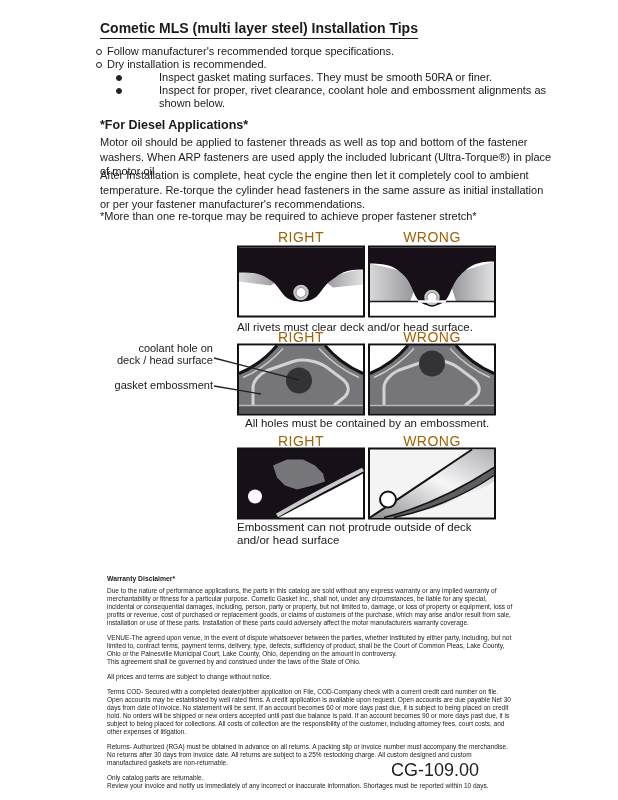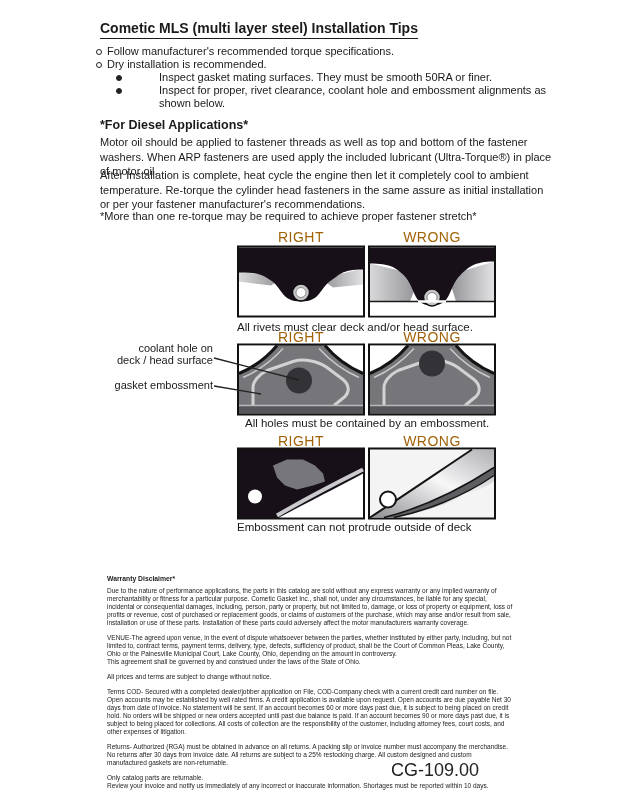--- a/index.html
+++ b/index.html
@@ -170,20 +170,21 @@
   <path d="M2,70 C36,48 68,26 104,2 L126,2 L126,34 C92,54 52,66 24,70 Z" fill="url(#band3)"></path>
   <path d="M2,70 C36,48 68,26 104,2" stroke="#141414" stroke-width="2" fill="none"></path>
   <path d="M16,70 C56,60 92,42 126,20 L126,28 C94,50 56,64 26,70 Z" fill="#5e5e62"></path>
   <path d="M16,70 C56,60 92,42 126,20" stroke="#141414" stroke-width="1.5" fill="none"></path>
   <path d="M26,70 C56,64 94,50 126,28" stroke="#141414" stroke-width="1.5" fill="none"></path>
   <circle cx="20" cy="52" r="8" fill="#ffffff" stroke="#141414" stroke-width="2"></circle>
 </svg>
 
 <div class="abs cap" style="left:237px;top:521px;">
   <div>Embossment can not protrude outside of deck</div>
+  <div>and/or head surface</div>
 </div>
 
 <div class="abs disc">
   <div class="dh">Warranty Disclaimer*</div>
   <p class="dp">Due to the nature of performance applications, the parts in this catalog are sold without any express warranty or any implied warranty of merchantability or fitness for a particular purpose.  Cometic Gasket Inc., shall not, under any circumstances, be liable for any special, incidental or consequential damages, including, person, party or property, but not limited to, damage, or loss of property or equipment, loss of profits or revenue, cost of purchased or replacement goods, or claims of customers of the purchase, which may arise and/or result from sale, installation or use of these parts.  Installation of these parts could adversely affect the motor manufacturers warranty coverage.</p>
   <p class="dp gap">VENUE-The agreed upon venue, in the event of dispute whatsoever between the parties, whether instituted by either party, including, but not limited to, contract terms, payment terms, delivery, type, defects, sufficiency of product, shall be the Court of Common Pleas, Lake County, Ohio or the Painesville Municipal Court, Lake County, Ohio, depending on the amount in controversy.</p>
   <p class="dp">This agreement shall be governed by and construed under the laws of the State of Ohio.</p>
   <p class="dp gap">All prices and terms are subject to change without notice.</p>
   <p class="dp gap">Terms COD- Secured with a completed dealer/jobber application on File, COD-Company check with a current credit card number on file.  Open accounts may be established by well rated firms.  A credit application is available upon request.  Open accounts are due payable Net 30 days from date of invoice.  No statement will be sent.  If an account becomes 60 or more days past due, it is subject to being placed on credit hold.  No orders will be shipped or new orders accepted until past due balance is paid.  If an account becomes 90 or more days past due, it is subject to being placed for collections.  All costs of collection are the responsibility of the customer, including attorney fees, court costs, and other expenses of litigation.</p>
   <p class="dp gap">Returns- Authorized (RGA) must be obtained in advance on all returns.  A packing slip or invoice number must accompany the merchandise.  No returns after 30 days from invoice date.  All returns are subject to a 25% restocking charge.  All custom designed and custom manufactured gaskets are non-returnable.</p>

